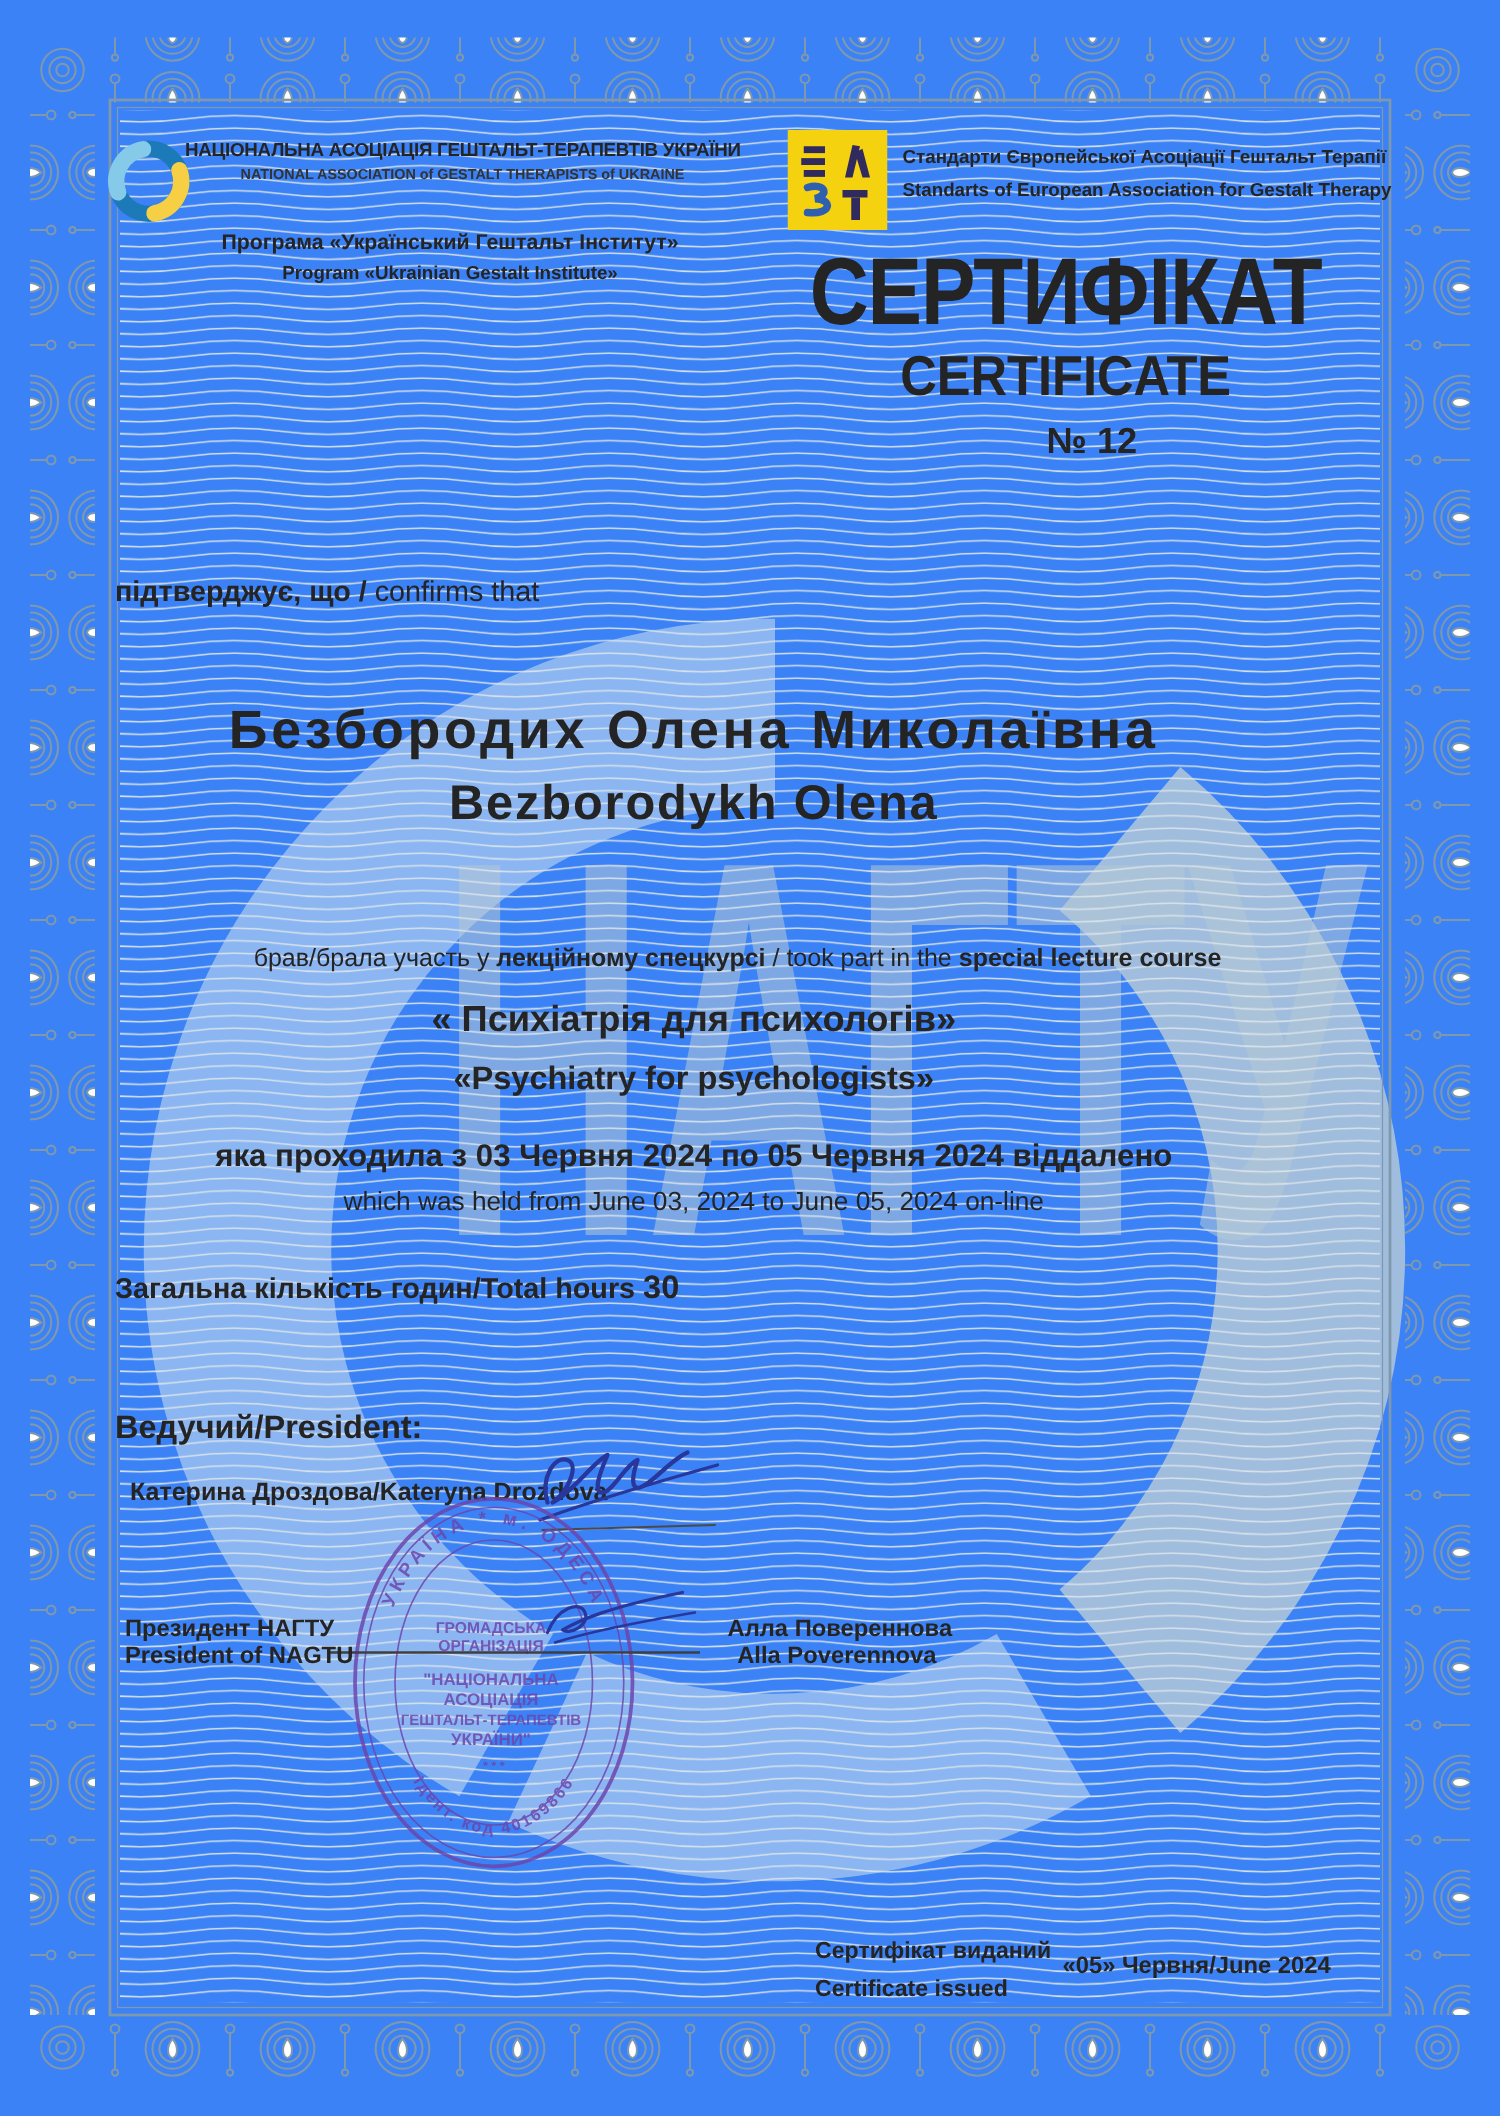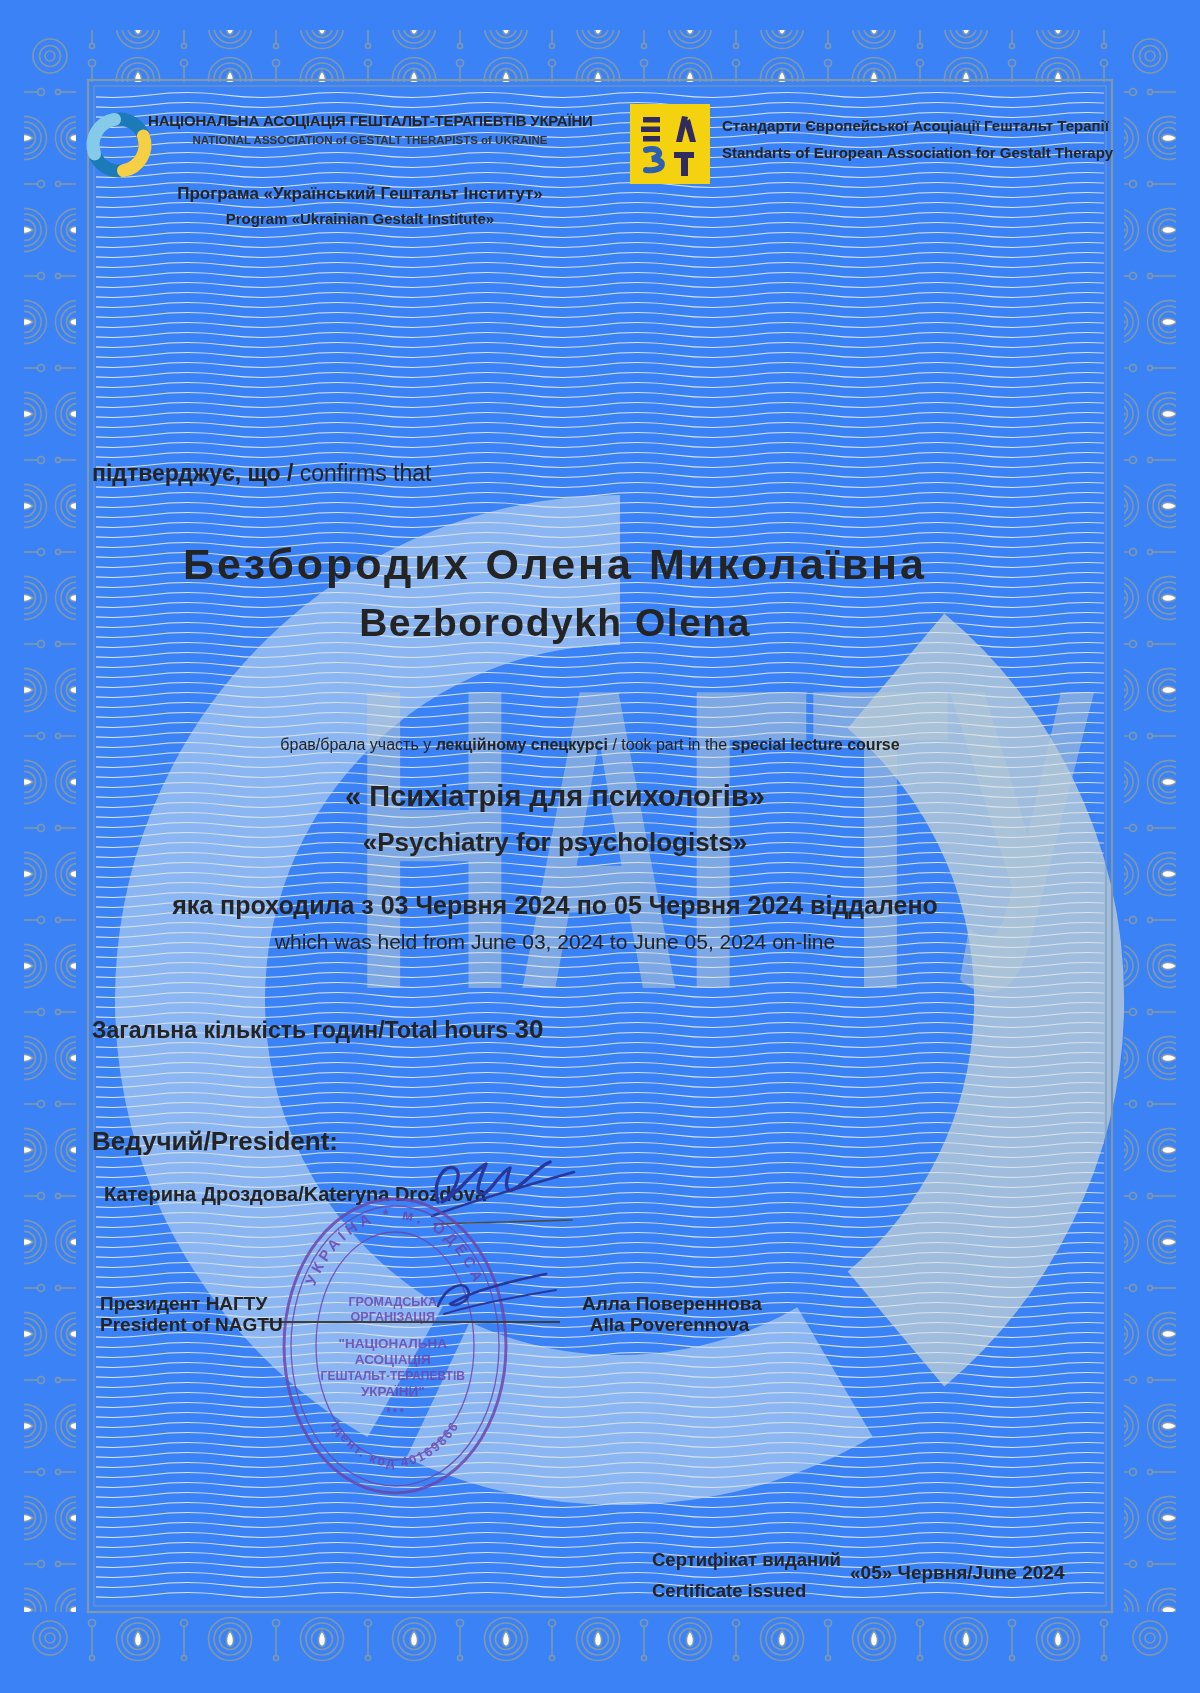--- a/index.html
+++ b/index.html
@@ -1,19 +1,19 @@
 <!DOCTYPE html>
 <html><head>
 <meta charset="utf-8">
 <style>
   html,body{margin:0;padding:0;background:#ffffff;}
   body{font-family:"Liberation Sans",sans-serif;color:#242424;}
   #page{position:relative;width:1200px;height:1693px;background:#3b82f6;overflow:hidden;}
   .abs{position:absolute;}
-  .c{text-align:center;}
+  .c{text-align:center;margin-top:20px;}
   .nw{white-space:nowrap;}
   svg{display:block;}
 
   #bg-svg{left:0;top:0;}
   #border-svg{left:0;top:0;}
 
   
   #assoc-ua{left:148px;top:112px;width:444px;font-size:15px;font-weight:800;letter-spacing:-0.2px;text-align:center;}
   #assoc-en{left:148px;top:134px;width:444px;font-size:11.5px;font-weight:700;color:#333;text-align:center;}
   #program{left:140px;top:184px;width:440px;text-align:center;}
@@ -25,21 +25,21 @@
   #title-block{left:595px;top:194px;width:515px;text-align:center;}
   #title-ua{font-size:76px;font-weight:800;line-height:1.05;letter-spacing:-1px;transform:scaleX(.86);white-space:nowrap;}
   #title-en{font-size:45px;font-weight:800;line-height:1.1;margin-top:2px;transform:scaleX(.9);white-space:nowrap;}
   #title-no{font-size:29px;font-weight:800;margin-top:12px;padding-left:42px;}
 
   
   #confirms{left:92px;top:460px;font-size:23px;}
   #confirms .w6{font-weight:700;}
   #name-ua{left:40px;top:540px;width:1030px;font-size:43px;font-weight:800;letter-spacing:3px;}
   #name-en{left:40px;top:601px;width:1030px;font-size:39px;font-weight:800;letter-spacing:1.5px;}
-  #participation{left:60px;top:736px;width:1060px;font-size:16px;}
+  #participation{left:60px;top:736px;width:1060px;font-size:20px;}
   #participation .r{font-weight:500;}
   #participation .b{font-weight:800;}
   #participation .eb{font-weight:700;}
   #course-ua{left:40px;top:780px;width:1030px;font-size:29px;font-weight:800;}
   #course-en{left:40px;top:827px;width:1030px;font-size:26px;font-weight:800;}
   #sched-ua{left:40px;top:891px;width:1030px;font-size:25px;font-weight:600;}
   #sched-en{left:40px;top:930px;width:1030px;font-size:21px;font-weight:500;}
   #hours{left:92px;top:1014px;font-size:23px;font-weight:800;}
   #hours .val{font-size:26px;}
   #presenter-label{left:92px;top:1126px;font-size:26px;font-weight:800;}
@@ -162,20 +162,25 @@
   <div id="assoc-en" class="abs nw">NATIONAL ASSOCIATION of GESTALT THERAPISTS of UKRAINE</div>
   <div id="program" class="abs">
     <div class="p-ua">Програма «Український Гештальт Інститут»</div>
     <div class="p-en">Program «Ukrainian Gestalt Institute»</div>
   </div>
   <div id="eagt-std" class="abs">
     <div class="nw">Стандарти Європейської Асоціації Гештальт Терапії</div>
     <div class="nw">Standarts of European Association for Gestalt Therapy</div>
   </div>
 
+  <div id="title-block" class="abs">
+    <div id="title-ua">СЕРТИФІКАТ</div>
+    <div id="title-en">CERTIFICATE</div>
+    <div id="title-no">№ 12</div>
+  </div>
 
   <div id="confirms" class="abs nw">
     <span class="w6">підтверджує, що /</span>
     <span>confirms that</span>
   </div>
 
   <div id="name-ua" class="abs c nw">Безбородих Олена Миколаївна</div>
   <div id="name-en" class="abs c nw">Bezborodykh Olena</div>
 
   <div id="participation" class="abs c nw">

